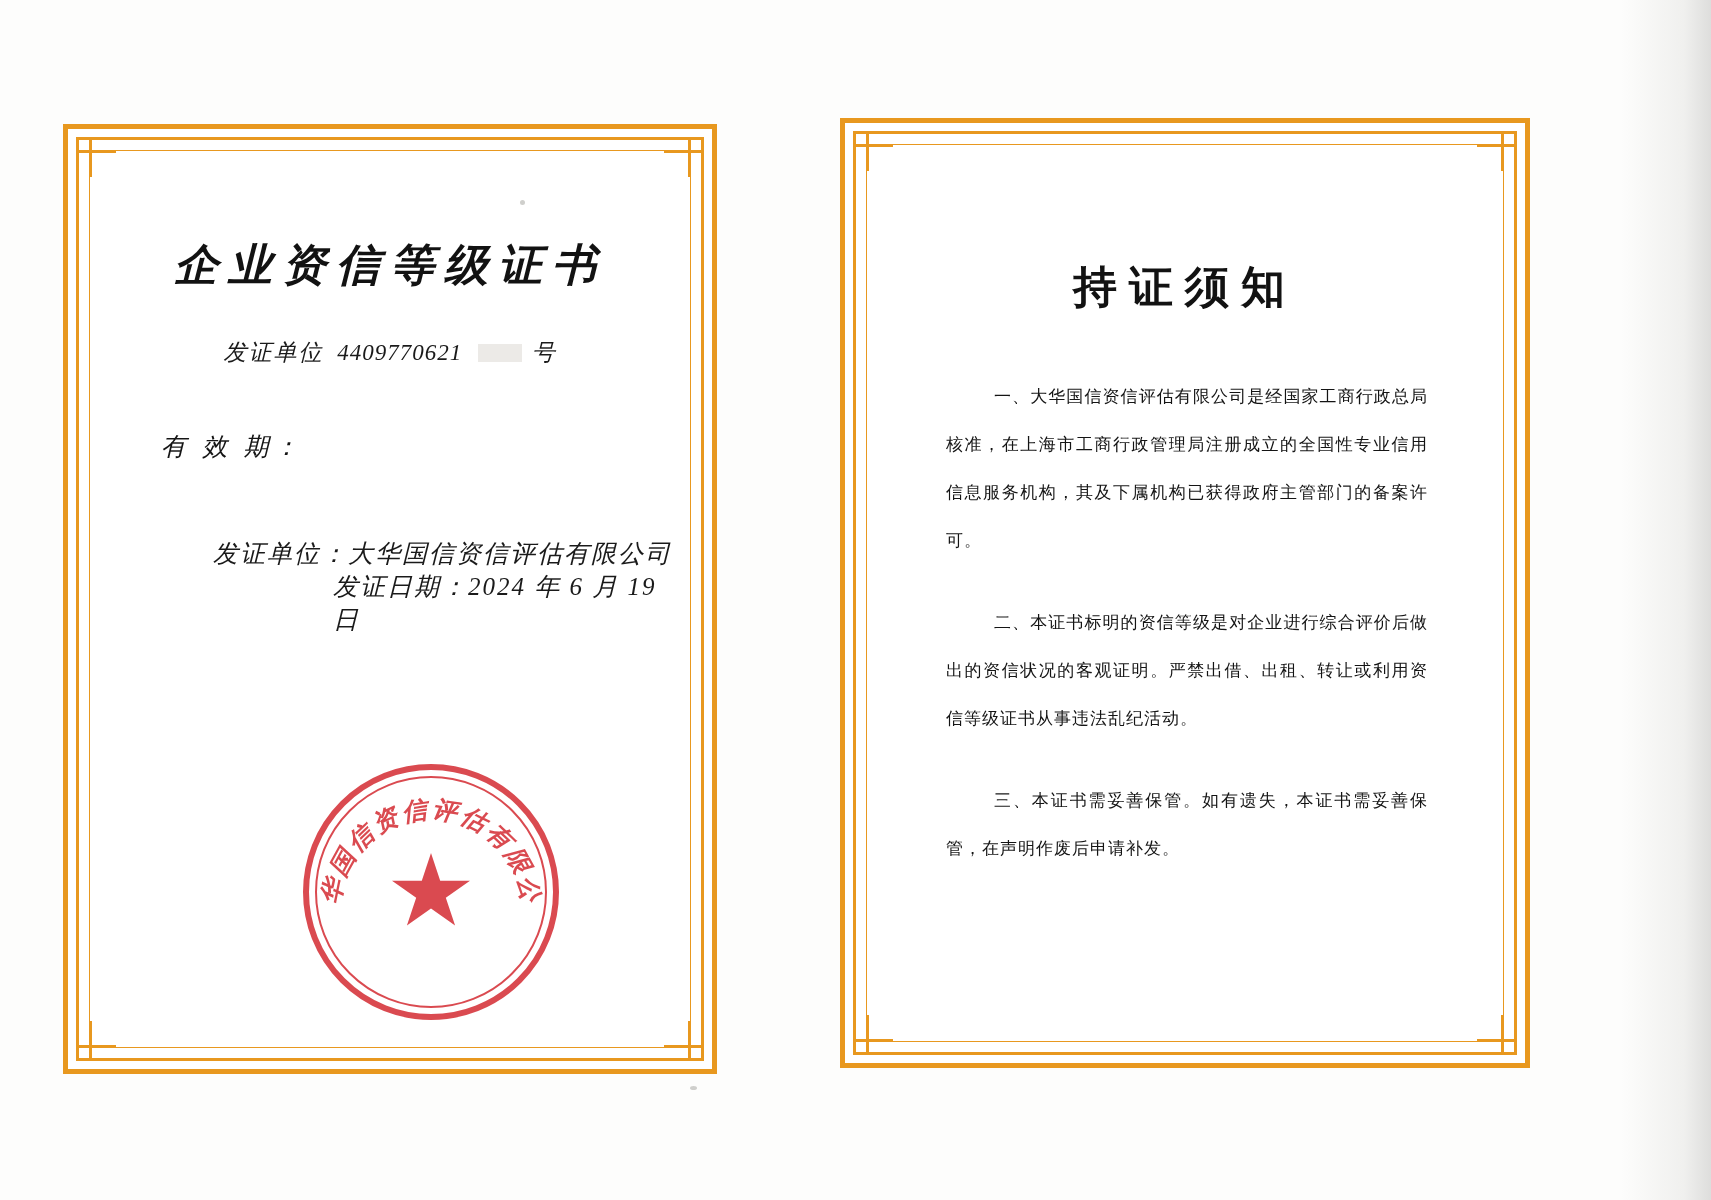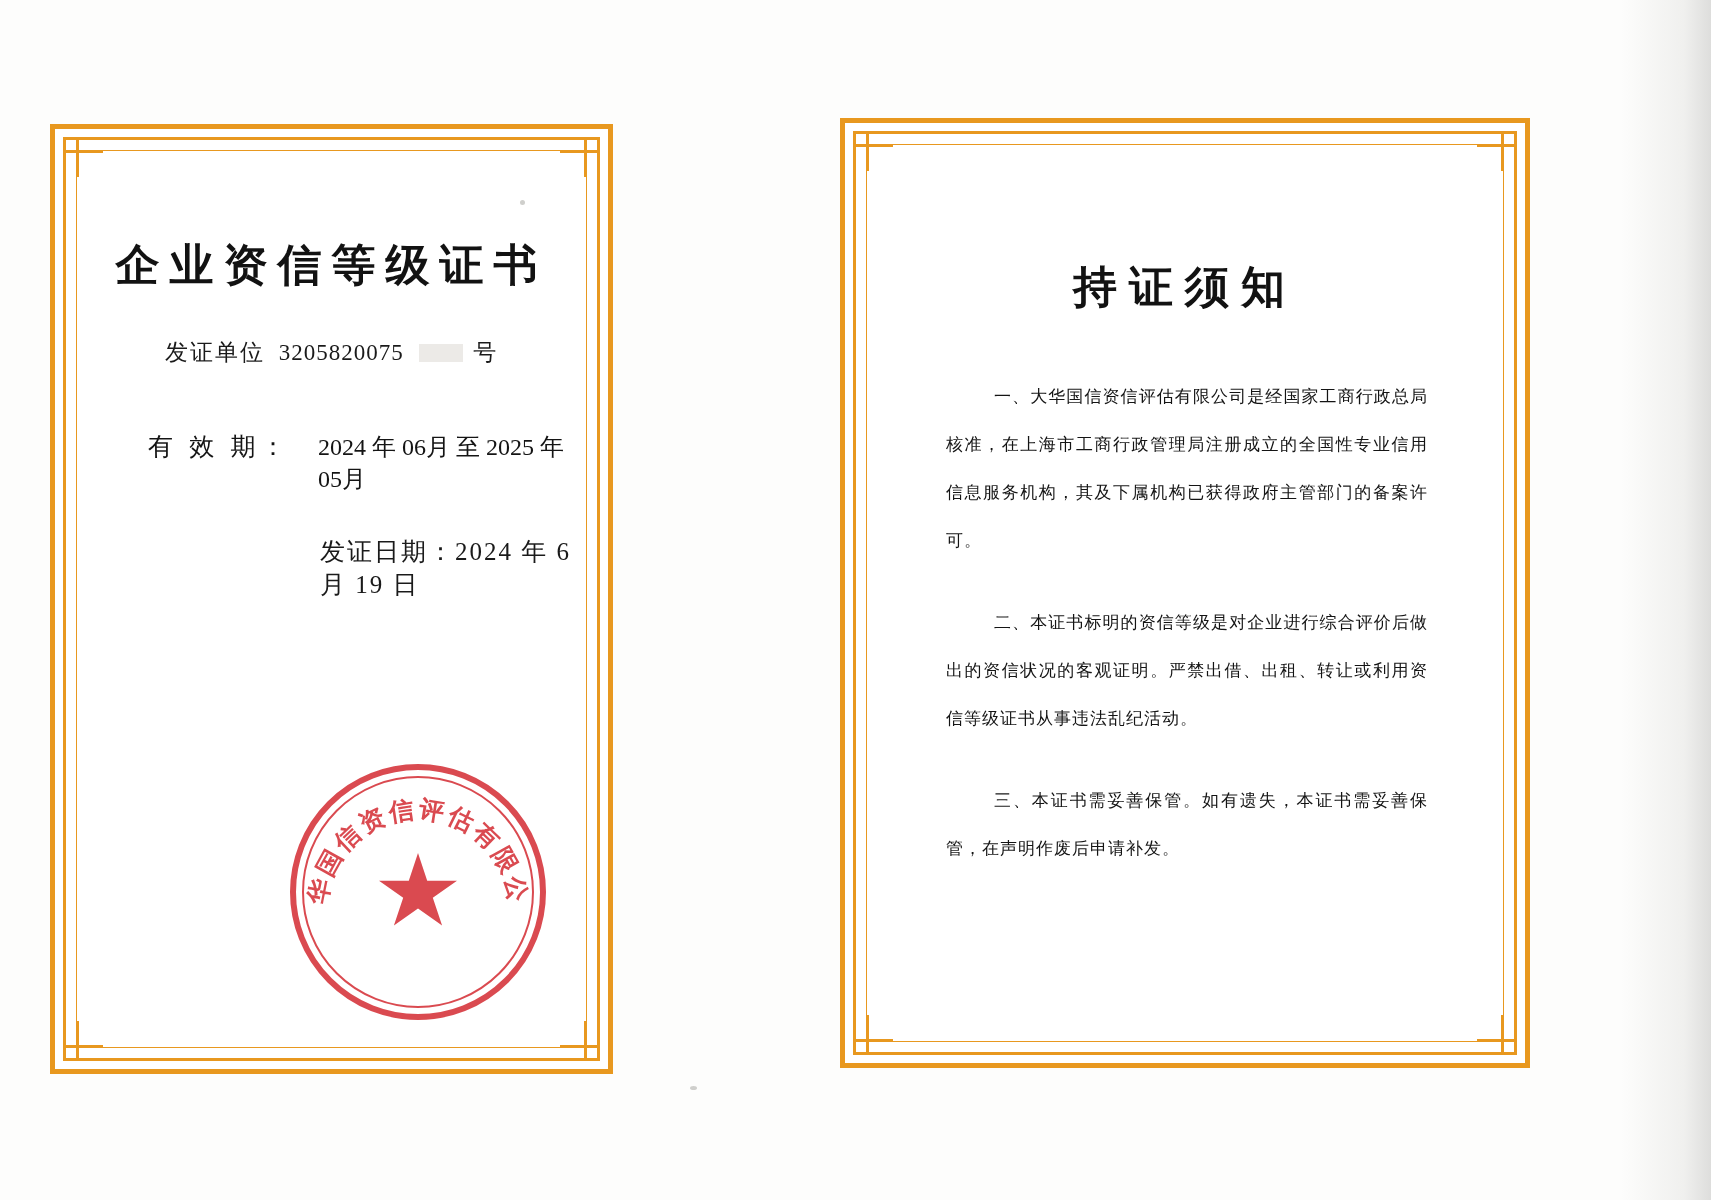--- a/index.html
+++ b/index.html
@@ -83,24 +83,25 @@
   .corner.br .v { bottom: 0; right: 13px; }
 
   .page-body {
     position: absolute;
     inset: 40px;
     box-sizing: border-box;
   }
 
   
   #left-page {
-    left: 50px;
+    left: 63px;
     top: 124px;
-    width: 563px;
+    width: 654px;
     height: 950px;
+    font-style: italic;
   }
   .cert-title {
     text-align: center;
     font-size: 44px;
     font-weight: bold;
     letter-spacing: 10px;
     margin-top: 72px;
     color: #121212;
     font-family: "DejaVu Serif", "Liberation Serif", serif;
   }
@@ -266,39 +267,41 @@
         <i class="h"></i>
         <i class="v"></i>
       </div>
 
     <div class="page-body">
 
       <div class="cert-title">企业资信等级证书</div>
 
       <div class="cert-number-row">
         <span>发证单位</span>
-        <span class="num">3205820075</span>
+        <span class="num">4409770621</span>
         <span class="redacted"></span>
         <span>号</span>
       </div>
 
       <div class="fields">
 
 
 
 
         <div class="field-row">
           <div class="field-label">
             <span>有   效   期</span><span class="colon">：</span>
           </div>
-          <div class="field-value latin">2024 年 06月 至 2025 年 05月</div>
         </div>
 
       </div>
 
+      <div class="issuer-row">
+        <span>发证单位：</span><span>大华国信资信评估有限公司</span>
+      </div>
 
       <div class="issue-date-row">
         <span>发证日期：</span><span class="d">2024 年 6 月 19 日</span>
       </div>
 
     </div>
 
     <div class="seal">
       <div class="ring2"></div>
       <svg viewBox="0 0 244 244">

